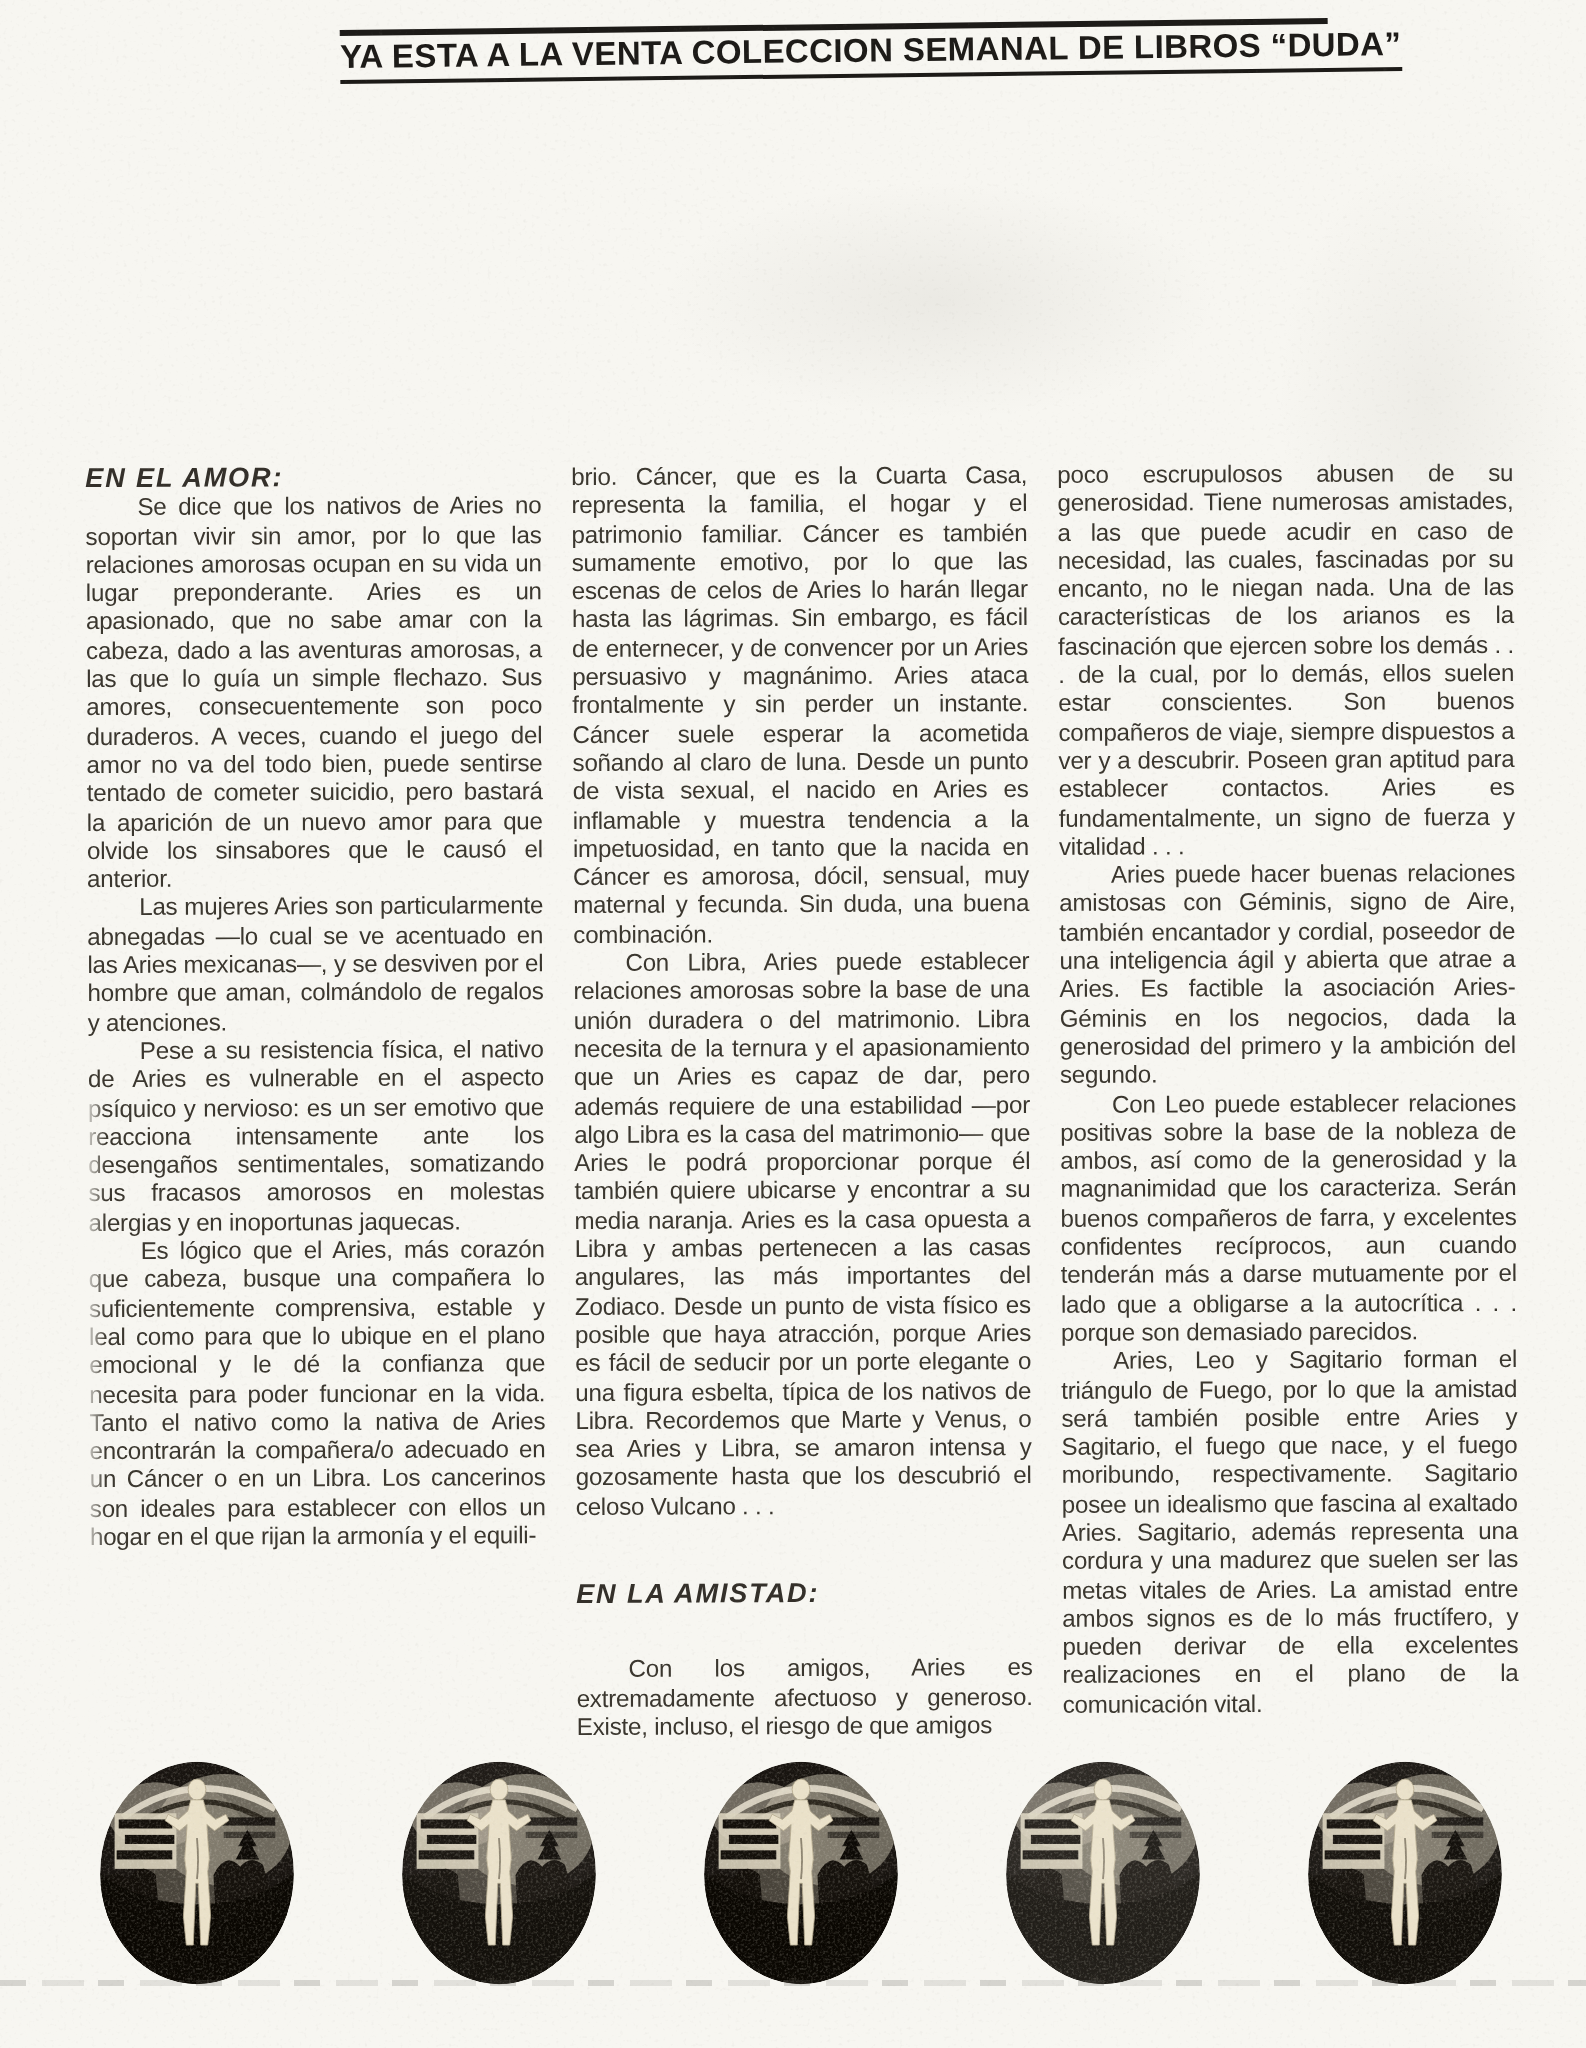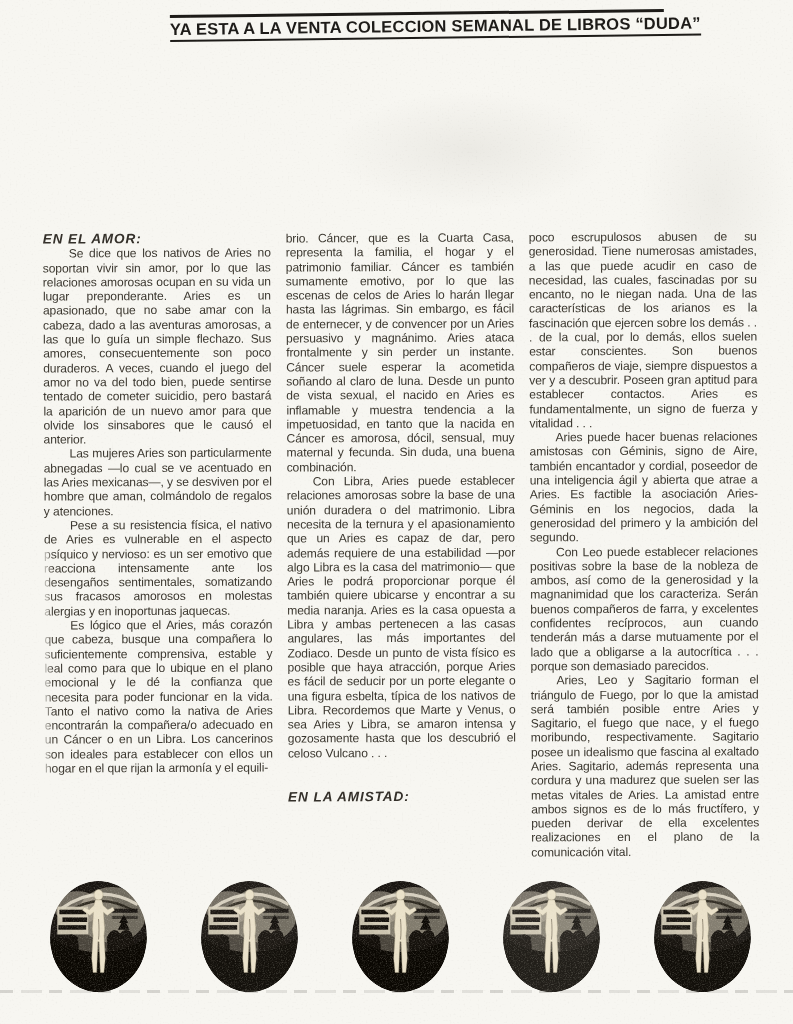--- a/index.html
+++ b/index.html
@@ -141,20 +141,21 @@
       <p class="section-heading">EN EL AMOR:</p>
       <p class="indent">Se dice que los nativos de Aries no soportan vivir sin amor, por lo que las relaciones amorosas ocupan en su vida un lugar preponderante. Aries es un apasionado, que no sabe amar con la cabeza, dado a las aventuras amorosas, a las que lo guía un simple flechazo. Sus amores, consecuentemente son poco duraderos. A veces, cuando el juego del amor no va del todo bien, puede sentirse tentado de cometer suicidio, pero bastará la aparición de un nuevo amor para que olvide los sinsabores que le causó el anterior.</p>
       <p class="indent gap-before">Las mujeres Aries son particularmente abnegadas —lo cual se ve acentuado en las Aries mexicanas—, y se desviven por el hombre que aman, colmándolo de regalos y atenciones.</p>
       <p class="indent">Pese a su resistencia física, el nativo de Aries es vulnerable en el aspecto psíquico y nervioso: es un ser emotivo que reacciona intensamente ante los desengaños sentimentales, somatizando sus fracasos amorosos en molestas alergias y en inoportunas jaquecas.</p>
       <p class="indent">Es lógico que el Aries, más corazón que cabeza, busque una compañera lo suficientemente comprensiva, estable y leal como para que lo ubique en el plano emocional y le dé la confianza que necesita para poder funcionar en la vida. Tanto el nativo como la nativa de Aries encontrarán la compañera/o adecuado en un Cáncer o en un Libra. Los cancerinos son ideales para establecer con ellos un hogar en el que rijan la armonía y el equili-</p>
     </div>
     <div class="col col2">
       <p>brio. Cáncer, que es la Cuarta Casa, representa la familia, el hogar y el patrimonio familiar. Cáncer es también sumamente emotivo, por lo que las escenas de celos de Aries lo harán llegar hasta las lágrimas. Sin embargo, es fácil de enternecer, y de convencer por un Aries persuasivo y magnánimo. Aries ataca frontalmente y sin perder un instante. Cáncer suele esperar la acometida soñando al claro de luna. Desde un punto de vista sexual, el nacido en Aries es inflamable y muestra tendencia a la impetuosidad, en tanto que la nacida en Cáncer es amorosa, dócil, sensual, muy maternal y fecunda. Sin duda, una buena combinación.</p>
       <p class="indent">Con Libra, Aries puede establecer relaciones amorosas sobre la base de una unión duradera o del matrimonio. Libra necesita de la ternura y el apasionamiento que un Aries es capaz de dar, pero además requiere de una estabilidad —por algo Libra es la casa del matrimonio— que Aries le podrá proporcionar porque él también quiere ubicarse y encontrar a su media naranja. Aries es la casa opuesta a Libra y ambas pertenecen a las casas angulares, las más importantes del Zodiaco. Desde un punto de vista físico es posible que haya atracción, porque Aries es fácil de seducir por un porte elegante o una figura esbelta, típica de los nativos de Libra. Recordemos que Marte y Venus, o sea Aries y Libra, se amaron intensa y gozosamente hasta que los descubrió el celoso Vulcano . . .</p>
       <p class="section-heading">EN LA AMISTAD:</p>
+      <p class="indent">Con los amigos, Aries es extremadamente afectuoso y generoso. Existe, incluso, el riesgo de que amigos</p>
     </div>
     <div class="col col3">
       <p>poco escrupulosos abusen de su generosidad. Tiene numerosas amistades, a las que puede acudir en caso de necesidad, las cuales, fascinadas por su encanto, no le niegan nada. Una de las características de los arianos es la fascinación que ejercen sobre los demás . . . de la cual, por lo demás, ellos suelen estar conscientes. Son buenos compañeros de viaje, siempre dispuestos a ver y a descubrir. Poseen gran aptitud para establecer contactos. Aries es fundamentalmente, un signo de fuerza y vitalidad . . .</p>
       <p class="indent">Aries puede hacer buenas relaciones amistosas con Géminis, signo de Aire, también encantador y cordial, poseedor de una inteligencia ágil y abierta que atrae a Aries. Es factible la asociación Aries-Géminis en los negocios, dada la generosidad del primero y la ambición del segundo.</p>
       <p class="indent">Con Leo puede establecer relaciones positivas sobre la base de la nobleza de ambos, así como de la generosidad y la magnanimidad que los caracteriza. Serán buenos compañeros de farra, y excelentes confidentes recíprocos, aun cuando tenderán más a darse mutuamente por el lado que a obligarse a la autocrítica . . . porque son demasiado parecidos.</p>
       <p class="indent">Aries, Leo y Sagitario forman el triángulo de Fuego, por lo que la amistad será también posible entre Aries y Sagitario, el fuego que nace, y el fuego moribundo, respectivamente. Sagitario posee un idealismo que fascina al exaltado Aries. Sagitario, además representa una cordura y una madurez que suelen ser las metas vitales de Aries. La amistad entre ambos signos es de lo más fructífero, y pueden derivar de ella excelentes realizaciones en el plano de la comunicación vital.</p>
     </div>
   </div>
 
   <div class="edge-fade"></div>

